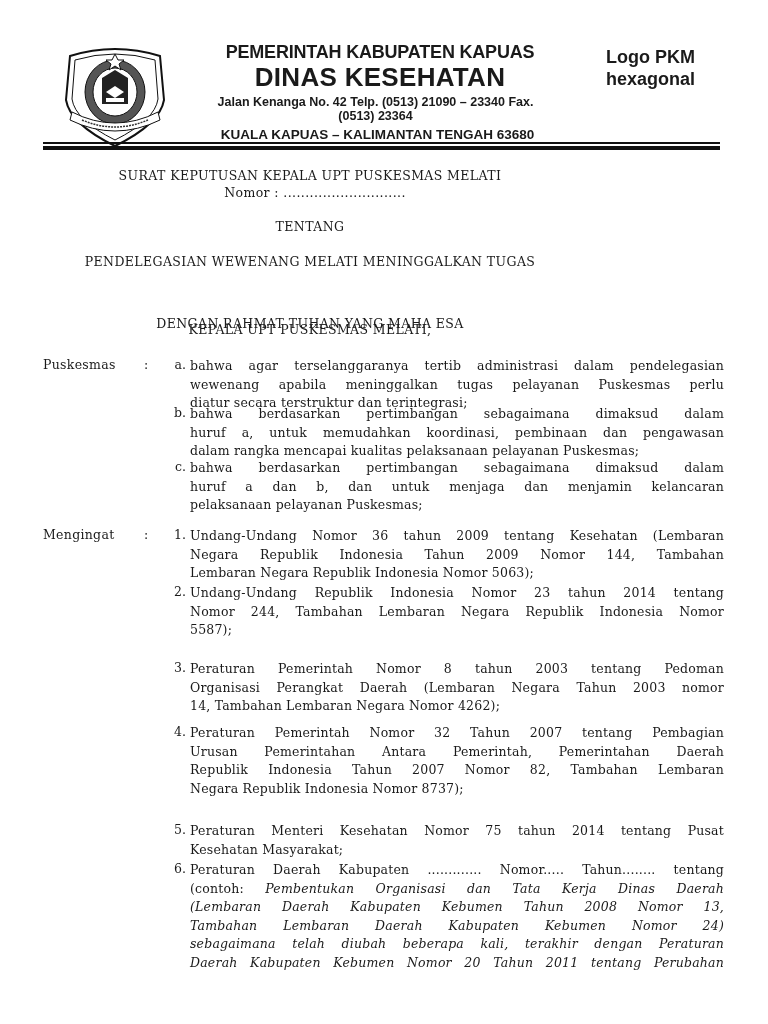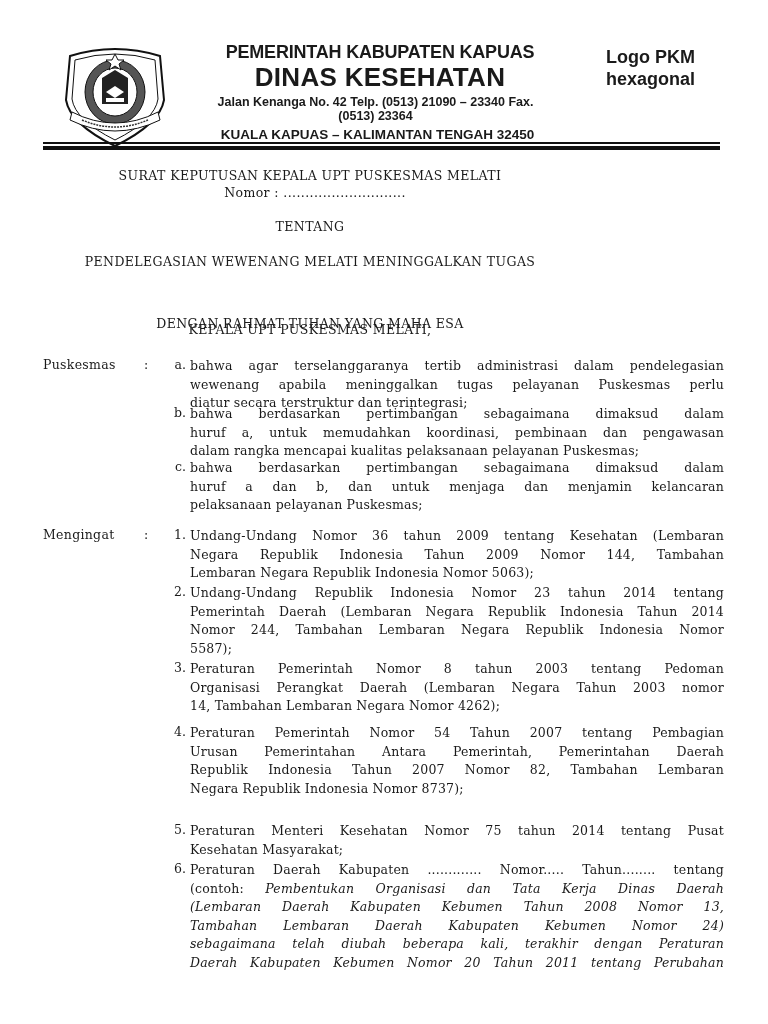--- a/index.html
+++ b/index.html
@@ -45,21 +45,21 @@
   <path d="M12 70 Q55 92 98 70 L100 78 Q55 100 10 78 Z" fill="#fff" stroke="#111" stroke-width="1"></path>
   <path d="M22 78 Q55 92 88 78" stroke="#333" stroke-width="1.5" stroke-dasharray="2 1" fill="none"></path>
 </svg>
 
 <div class="hdr-line1 sans">PEMERINTAH KABUPATEN KAPUAS</div>
 <div class="hdr-line2 sans">DINAS KESEHATAN</div>
 <div class="hdr-addr sans">
   <div>Jalan Kenanga No. 42 Telp. (0513) 21090 – 23340 Fax.</div>
   <div>(0513) 23364</div>
 </div>
-<div class="hdr-city sans">KUALA KAPUAS – KALIMANTAN TENGAH 32450</div>
+<div class="hdr-city sans">KUALA KAPUAS – KALIMANTAN TENGAH 63680</div>
 <div class="logo-pkm sans">
   <div>Logo PKM</div>
   <div>hexagonal</div>
 </div>
 <div class="rule-thin"></div>
 <div class="rule-thick"></div>
 
 <div class="ctr serif" style="top:168px;">SURAT KEPUTUSAN KEPALA UPT PUSKESMAS MELATI</div>
 <div class="ctr serif" style="top:185px; padding-left:10px; box-sizing:border-box;">Nomor : ............................</div>
 <div class="ctr serif" style="top:219px;text-align:center;">TENTANG</div>
@@ -103,37 +103,36 @@
   <div class="item-text">
     <span class="line">Undang-Undang Nomor 36 tahun 2009 tentang Kesehatan (Lembaran</span>
     <span class="line">Negara Republik Indonesia Tahun 2009 Nomor 144, Tambahan</span>
     <span class="line last">Lembaran Negara Republik Indonesia Nomor 5063);</span>
   </div>
 </div>
 <div class="item serif" style="top:584px;">
   <div class="marker">2.</div>
   <div class="item-text">
     <span class="line">Undang-Undang Republik Indonesia Nomor 23 tahun 2014 tentang</span>
-    <span class="line">Pemerintah Daerah (Lembaran Negara Republik Indonesia Tahun 2014</span>
     <span class="line">Nomor 244, Tambahan Lembaran Negara Republik Indonesia Nomor</span>
     <span class="line last">5587);</span>
   </div>
 </div>
 <div class="item serif" style="top:660px;">
   <div class="marker">3.</div>
   <div class="item-text">
     <span class="line">Peraturan Pemerintah Nomor 8 tahun 2003 tentang Pedoman</span>
     <span class="line">Organisasi Perangkat Daerah  (Lembaran Negara Tahun 2003 nomor</span>
     <span class="line last">14, Tambahan Lembaran Negara Nomor 4262);</span>
   </div>
 </div>
 <div class="item serif" style="top:724px;">
   <div class="marker">4.</div>
   <div class="item-text">
-    <span class="line">Peraturan Pemerintah Nomor 54 Tahun 2007 tentang Pembagian</span>
+    <span class="line">Peraturan Pemerintah Nomor 32 Tahun 2007 tentang Pembagian</span>
     <span class="line">Urusan Pemerintahan Antara Pemerintah, Pemerintahan Daerah</span>
     <span class="line">Republik Indonesia Tahun 2007 Nomor 82, Tambahan Lembaran</span>
     <span class="line last">Negara Republik Indonesia Nomor 8737);</span>
   </div>
 </div>
 <div class="item serif" style="top:822px;">
   <div class="marker">5.</div>
   <div class="item-text">
     <span class="line">Peraturan Menteri Kesehatan Nomor 75 tahun 2014 tentang Pusat</span>
     <span class="line last">Kesehatan Masyarakat;</span>

